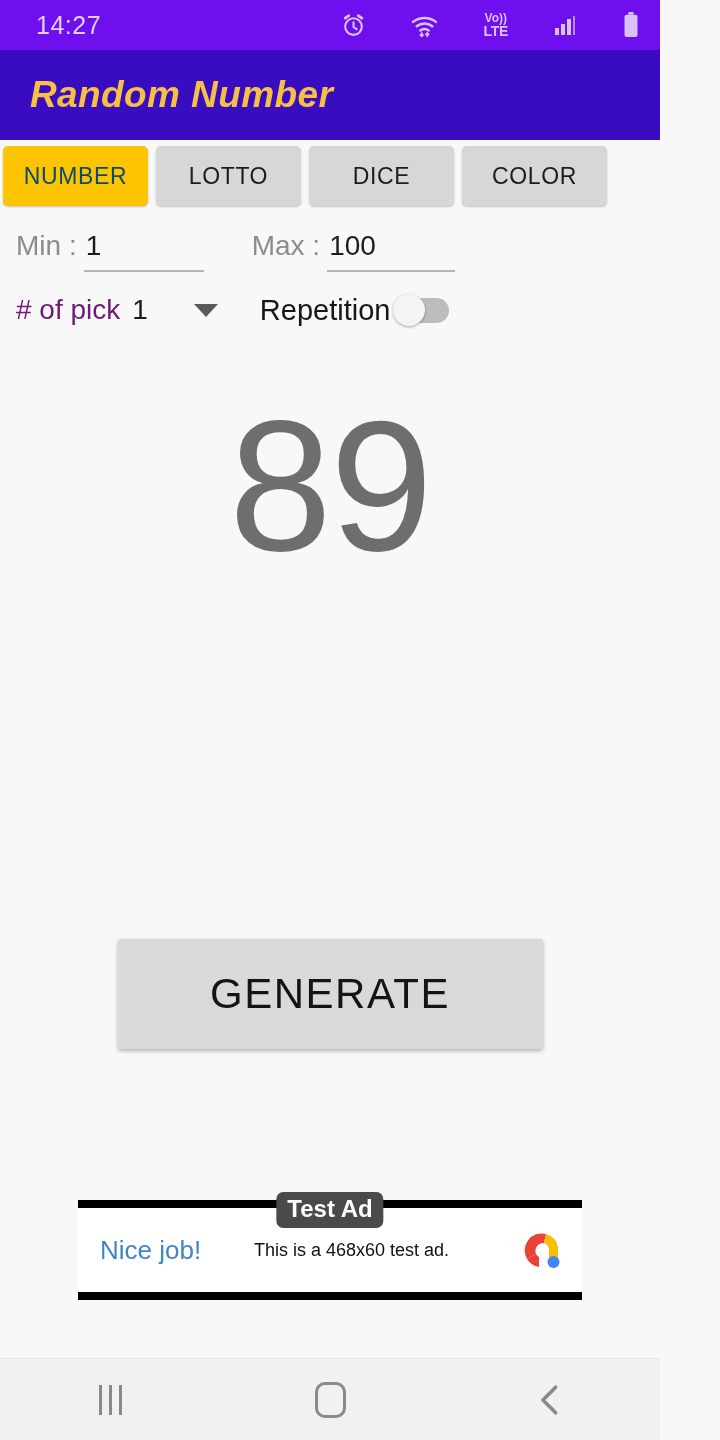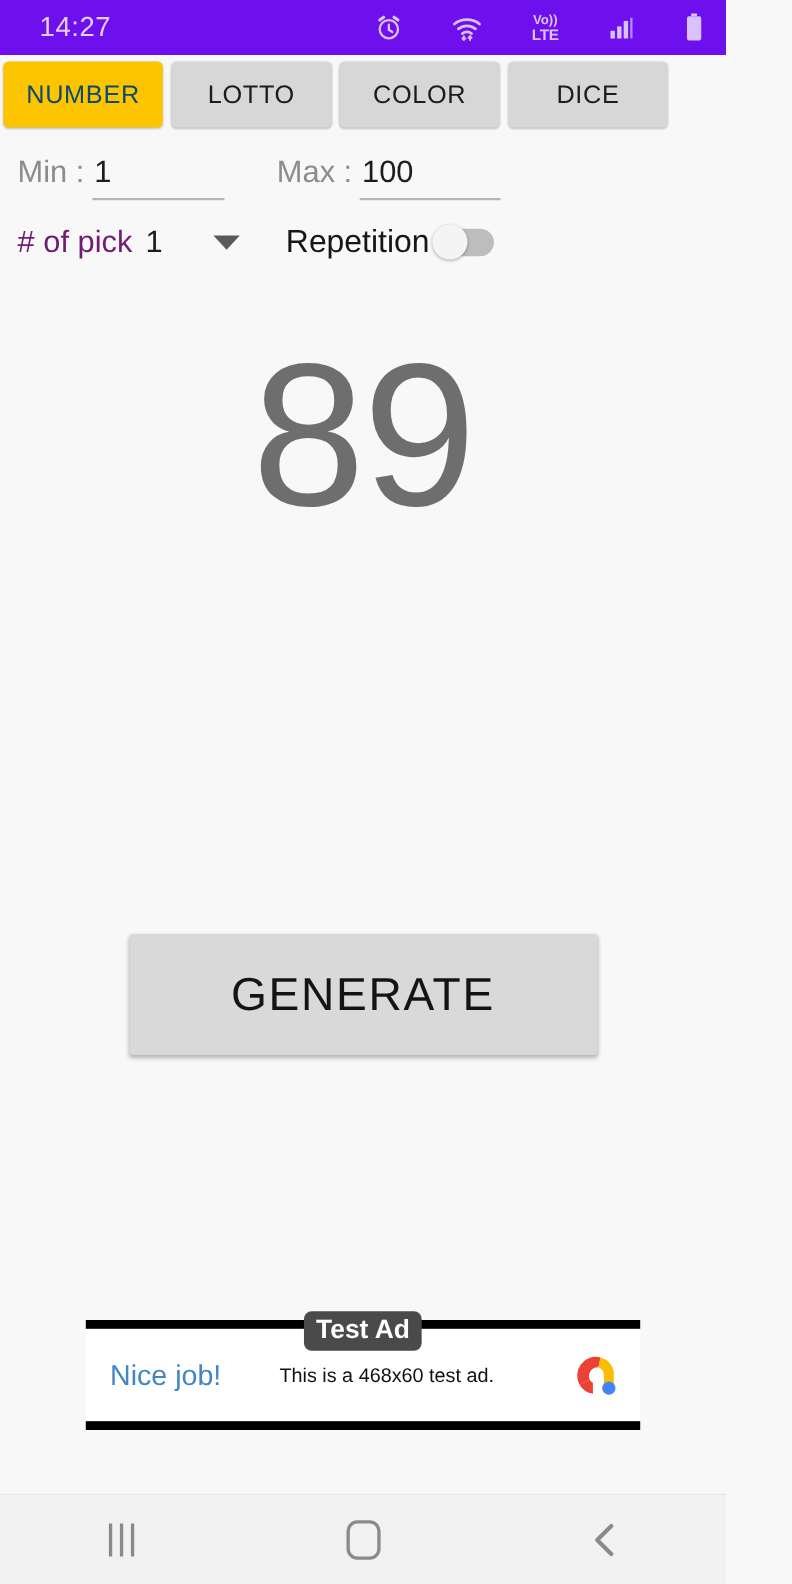--- a/index.html
+++ b/index.html
@@ -300,33 +300,36 @@
       </span>
       <span class="sicon">
         <svg width="18" height="26" viewBox="0 0 14 24">
           <rect x="4.5" y="0" width="5" height="2.6" rx="0.8" fill="#d9c2fb"></rect>
           <rect x="1" y="2.6" width="12" height="20.4" rx="1.8" fill="#d9c2fb"></rect>
         </svg>
       </span>
     </div>
   </div>
 
+  <div class="app-bar">
+    <span class="app-title">Random Number</span>
+  </div>
 
   <div class="tab-row">
     <div class="tab selected">
         <span>NUMBER</span>
       </div>
     <div class="tab">
         <span>LOTTO</span>
       </div>
     <div class="tab">
-        <span>COLOR</span>
+        <span>DICE</span>
       </div>
     <div class="tab">
-        <span>DICE</span>
+        <span>COLOR</span>
       </div>
   </div>
 
   <div class="range-row">
     <div class="field-group">
       <span class="field-label">Min :</span>
       <input class="field-input min-in" type="text" value="1" style="">
     </div>
     <div class="gap-mid"></div>
     <div class="field-group">

